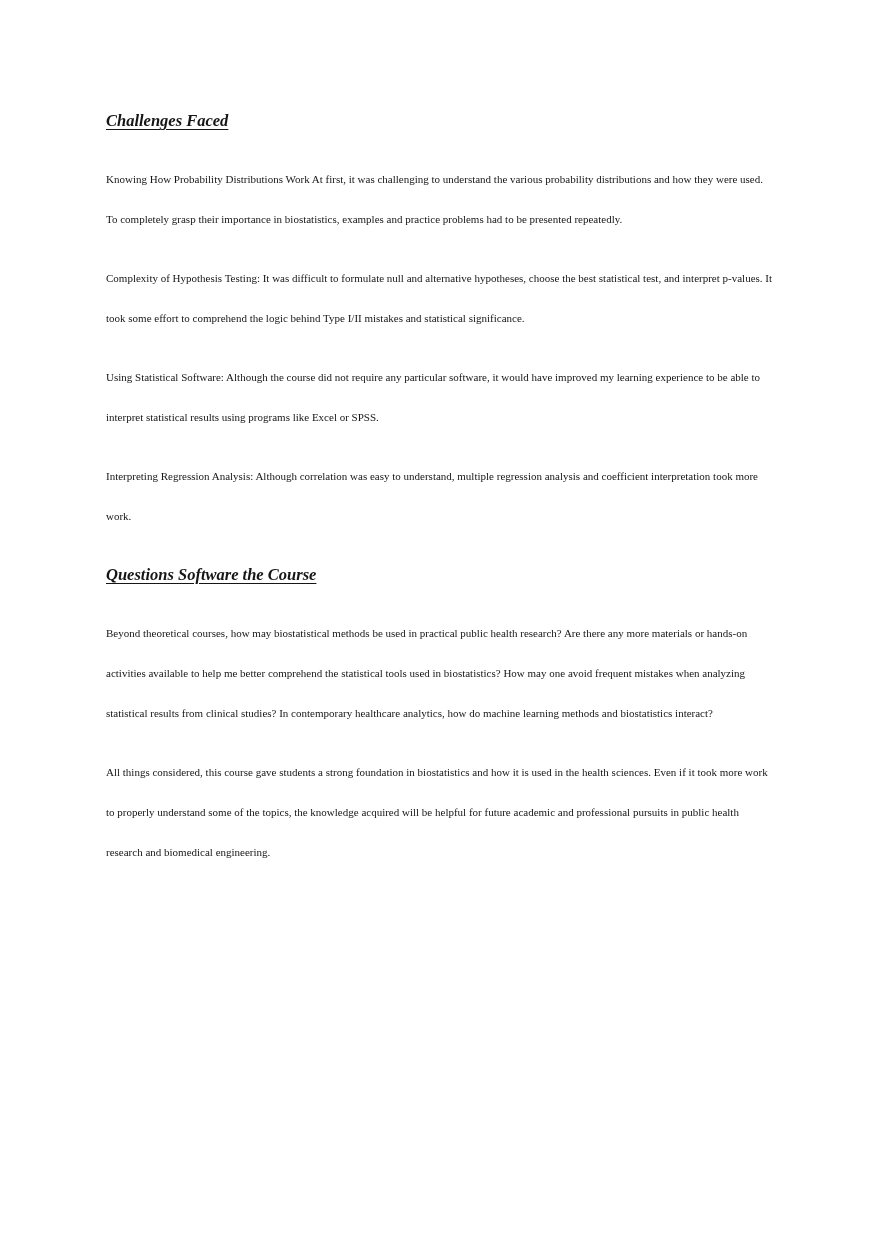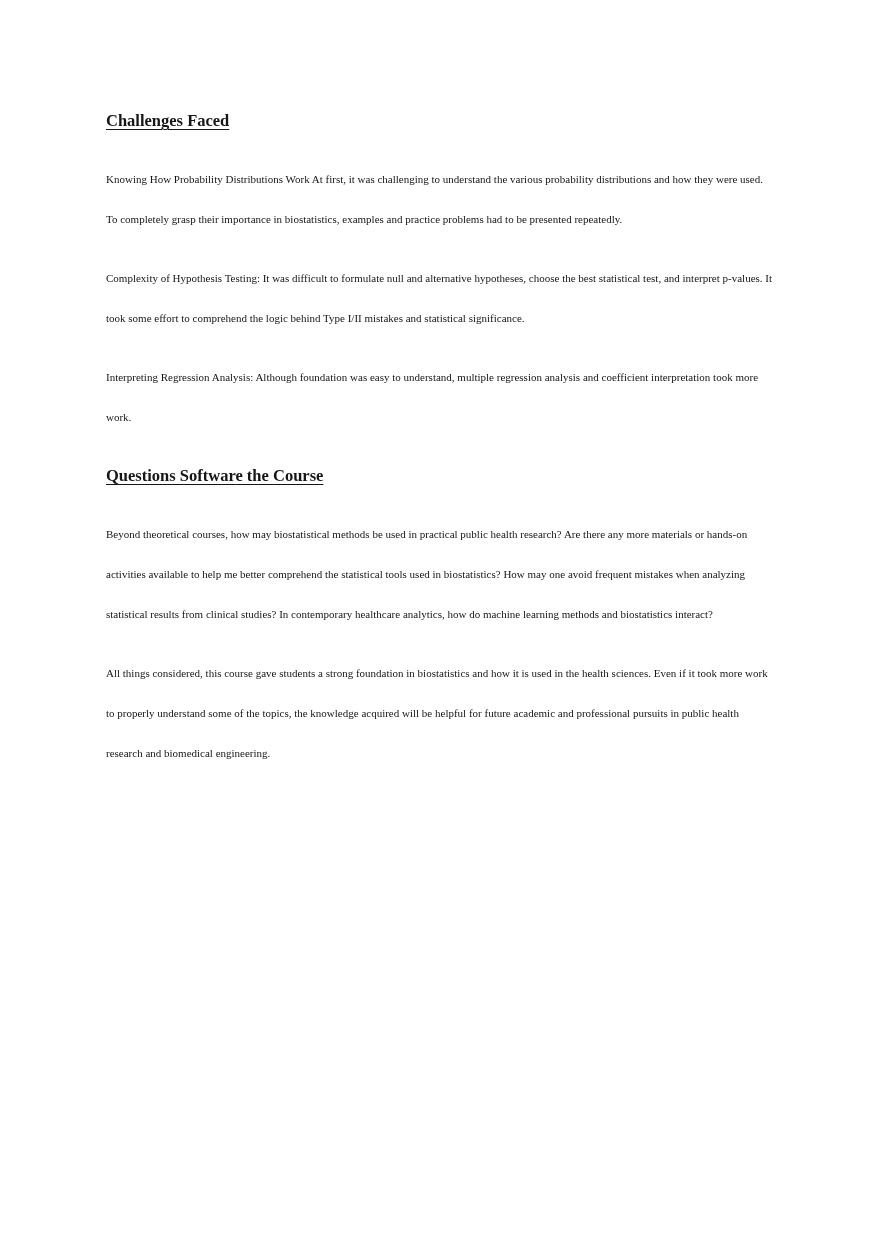--- a/index.html
+++ b/index.html
@@ -18,40 +18,42 @@
     padding: 101px 108px 40px 106px;
     overflow: hidden;
   }
   .doc-heading {
     font-size: 16.5px;
     font-weight: 700;
     text-decoration: underline;
     text-underline-offset: 3px;
     line-height: 40px;
     margin: 0 0 18px 0;
+    font-style: italic;
   }
   .doc-paragraph {
     font-size: 11px;
     font-weight: 400;
     line-height: 40px;
     margin: 0 0 19px 0;
     text-align: left;
   }
   .section { margin: 0; }
 </style>
 </head>
 <body>
 
 <div class="page">
 
   <section class="section">
     <h2 class="doc-heading">Challenges Faced</h2>
     <p class="doc-paragraph">Knowing How Probability Distributions Work At first, it was challenging to understand the various probability distributions and how they were used. To completely grasp their importance in biostatistics, examples and practice problems had to be presented repeatedly.</p>
     <p class="doc-paragraph">Complexity of Hypothesis Testing: It was difficult to formulate null and alternative hypotheses, choose the best statistical test, and interpret p-values. It took some effort to comprehend the logic behind Type I/II mistakes and statistical significance.</p>
-    <p class="doc-paragraph">Interpreting Regression Analysis: Although foundation was easy to understand, multiple regression analysis and coefficient interpretation took more work.</p>
+    <p class="doc-paragraph">Using Statistical Software: Although the course did not require any particular software, it would have improved my learning experience to be able to interpret statistical results using programs like Excel or SPSS.</p>
+    <p class="doc-paragraph">Interpreting Regression Analysis: Although correlation was easy to understand, multiple regression analysis and coefficient interpretation took more work.</p>
   </section>
 
   <section class="section">
     <h2 class="doc-heading">Questions Software the Course</h2>
     <p class="doc-paragraph">Beyond theoretical courses, how may biostatistical methods be used in practical public health research? Are there any more materials or hands-on activities available to help me better comprehend the statistical tools used in biostatistics? How may one avoid frequent mistakes when analyzing statistical results from clinical studies? In contemporary healthcare analytics, how do machine learning methods and biostatistics interact?</p>
     <p class="doc-paragraph">All things considered, this course gave students a strong foundation in biostatistics and how it is used in the health sciences. Even if it took more work to properly understand some of the topics, the knowledge acquired will be helpful for future academic and professional pursuits in public health research and biomedical engineering.</p>
   </section>
 
 </div>
 

